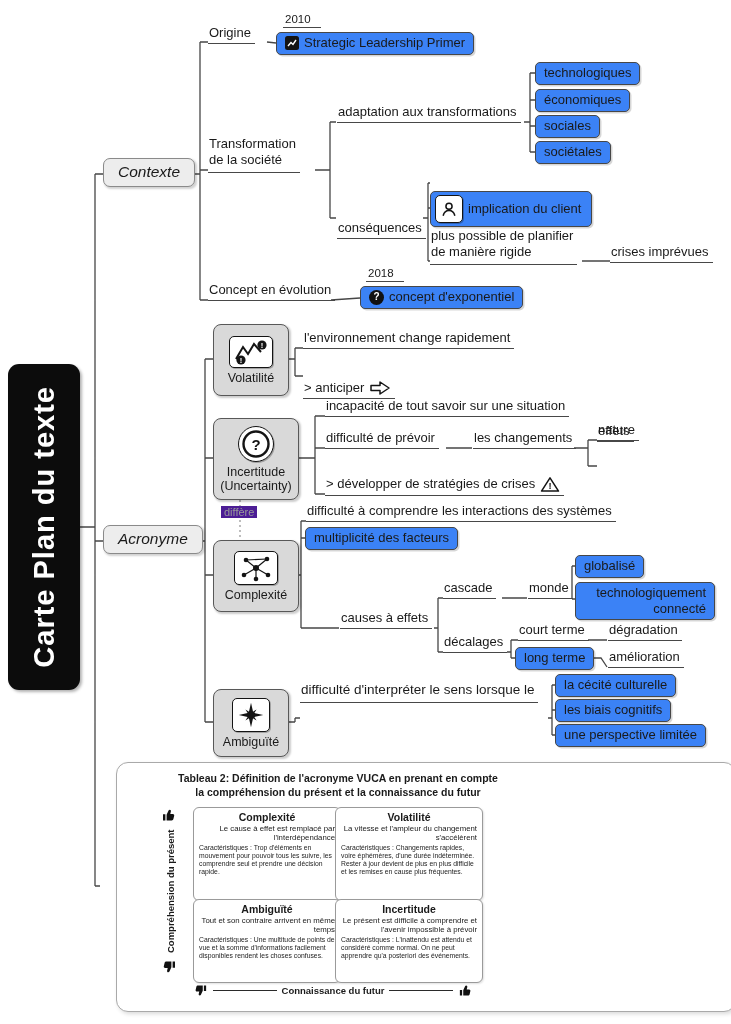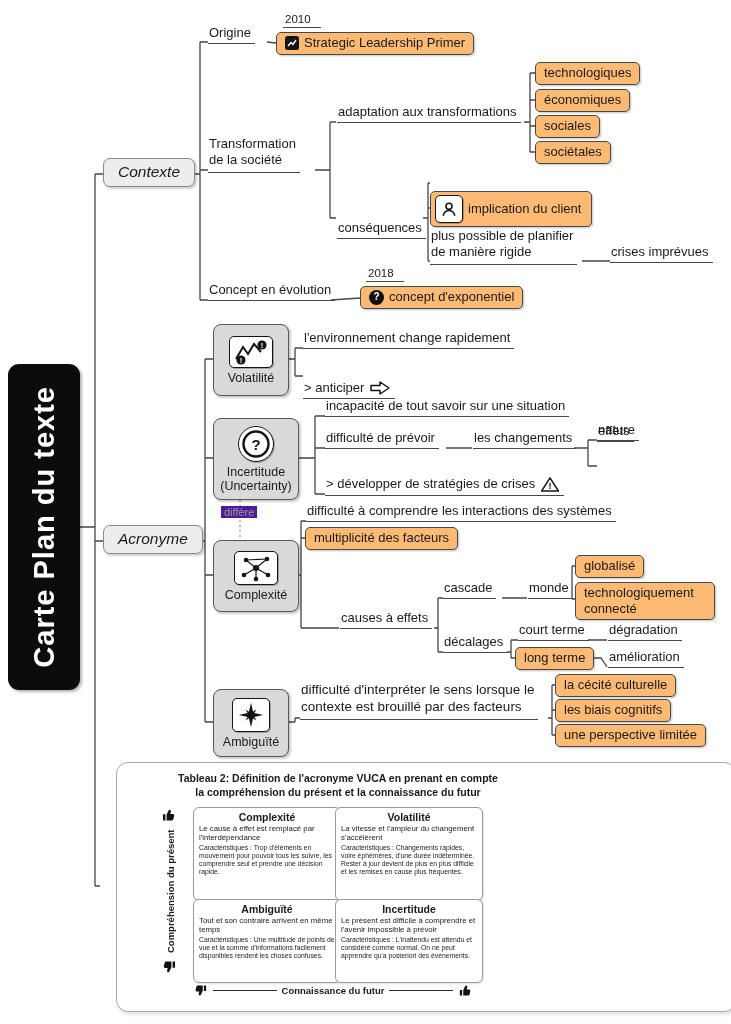--- a/index.html
+++ b/index.html
@@ -2,22 +2,22 @@
 <html><head>
 <meta charset="utf-8">
 <style>
   html,body{margin:0;padding:0;background:#fff;}
   .canvas{position:relative;width:731px;height:1024px;background:#fff;overflow:hidden;
           font-family:"Liberation Sans",sans-serif;color:#1a1a1a;}
   .wires{position:absolute;left:0;top:0;pointer-events:none;}
   .n{position:absolute;font-size:13px;white-space:nowrap;line-height:1.25;}
   .u{border-bottom:1.4px solid #474747;padding:0 4px 2px 1px;}
   .u2{border-bottom:1.4px solid #474747;padding:0 4px 3px 1px;}
-  .bx{border:1.4px solid #474747;border-radius:5px;background:#fdba74;padding:2px 8px 3px;
-      box-shadow:1.5px 1.5px 0 rgba(0,0,0,.16);}
+  .bx{border:1.4px solid #474747;border-radius:5px;background:#3b82f6;padding:2px 8px 3px;
+      box-shadow:1.5px 1.5px 0 rgba(0,0,0,.16);text-align:right;}
   .row{display:flex;align-items:center;gap:5px;}
   .year{font-size:11.5px;border-bottom:1.3px solid #474747;padding:0 10px 1px 2px;}
   .root{position:absolute;left:8px;top:364px;width:72px;height:326px;background:#0c0c0c;
         border-radius:11px;display:flex;align-items:center;justify-content:center;
         box-shadow:2px 2px 3px rgba(0,0,0,.3);}
   .root span{writing-mode:vertical-rl;transform:rotate(180deg);color:#fff;font-weight:bold;
         font-size:29px;letter-spacing:1px;}
   .branch{position:absolute;background:#ededed;border:1.4px solid #8a8a8a;border-radius:7px;
         padding:4px 14px 5px;font-style:italic;font-size:15.5px;box-shadow:1.5px 1.5px 2px rgba(0,0,0,.18);}
   .concept{position:absolute;background:#d9d9d9;border:1.5px solid #585858;border-radius:8px;
@@ -33,21 +33,21 @@
   
   .panel{position:absolute;left:116px;top:762px;width:618px;height:248px;background:#fff;
         border:1.5px solid #a9a9a9;border-radius:12px;box-shadow:2px 2px 4px rgba(0,0,0,.15);}
   .ptitle{position:absolute;left:16px;top:8px;width:410px;text-align:center;font-weight:bold;
         font-size:10.5px;line-height:1.35;}
   .axisy{position:absolute;left:48px;top:64px;height:128px;writing-mode:vertical-rl;
         transform:rotate(180deg);font-weight:bold;font-size:9.5px;text-align:center;}
   .cell{position:absolute;border:1.2px solid #9a9a9a;border-radius:6px;background:#fff;
         padding:3px 5px;box-shadow:1px 1px 2px rgba(0,0,0,.12);}
   .cell .ct{font-size:10.5px;font-weight:bold;text-align:center;margin-bottom:1px;}
-  .cell .cd{font-size:7.8px;text-align:left;line-height:1.18;margin-bottom:2px;white-space:normal;}
+  .cell .cd{font-size:7.8px;text-align:right;line-height:1.18;margin-bottom:2px;white-space:normal;}
   .cell .cc{font-size:6.8px;text-align:left;line-height:1.18;white-space:normal;color:#1c1c1c;}
   .axisx{position:absolute;left:76px;top:220px;width:280px;display:flex;align-items:center;gap:5px;}
   .axisx .hline{flex:1;border-top:1.3px solid #2a2a2a;}
   .axisx .xl{font-weight:bold;font-size:9.5px;}
   .ticon{width:15px;height:15px;flex:none;}
   .tdown{transform:rotate(180deg);}
   .timg{position:absolute;width:16px;height:16px;}
 </style>
 </head>
 <body>
@@ -226,21 +226,20 @@
     <span class="tile" style="width:36px;height:32px;">
       <svg width="30" height="28" viewBox="0 0 32 32">
         <polygon points="16,2 18.6,13.4 30,16 18.6,18.6 16,30 13.4,18.6 2,16 13.4,13.4" fill="#141414"></polygon>
         <polygon points="16,7 17.7,14.3 25,16 17.7,17.7 16,25 14.3,17.7 7,16 14.3,14.3" fill="#141414" transform="rotate(45 16 16)"></polygon>
       </svg>
     </span>
     <span class="clabel">Ambiguïté</span>
   </div>
   <div class="n u2" style="left:300px;top:682px;font-size:13.5px;">
     <div>difficulté d'interpréter le sens lorsque le</div>
-    <div>contexte est brouillé par des facteurs</div>
   </div>
   <div class="n bx" style="left:555px;top:674px;">la cécité culturelle</div>
   <div class="n bx" style="left:555px;top:699px;">les biais cognitifs</div>
   <div class="n bx" style="left:555px;top:724px;">une perspective limitée</div>
 
   <div class="panel">
     <div class="ptitle">
       <div>Tableau 2: Définition de l'acronyme VUCA en prenant en compte</div>
       <div>la compréhension du présent et la connaissance du futur</div>
     </div>

